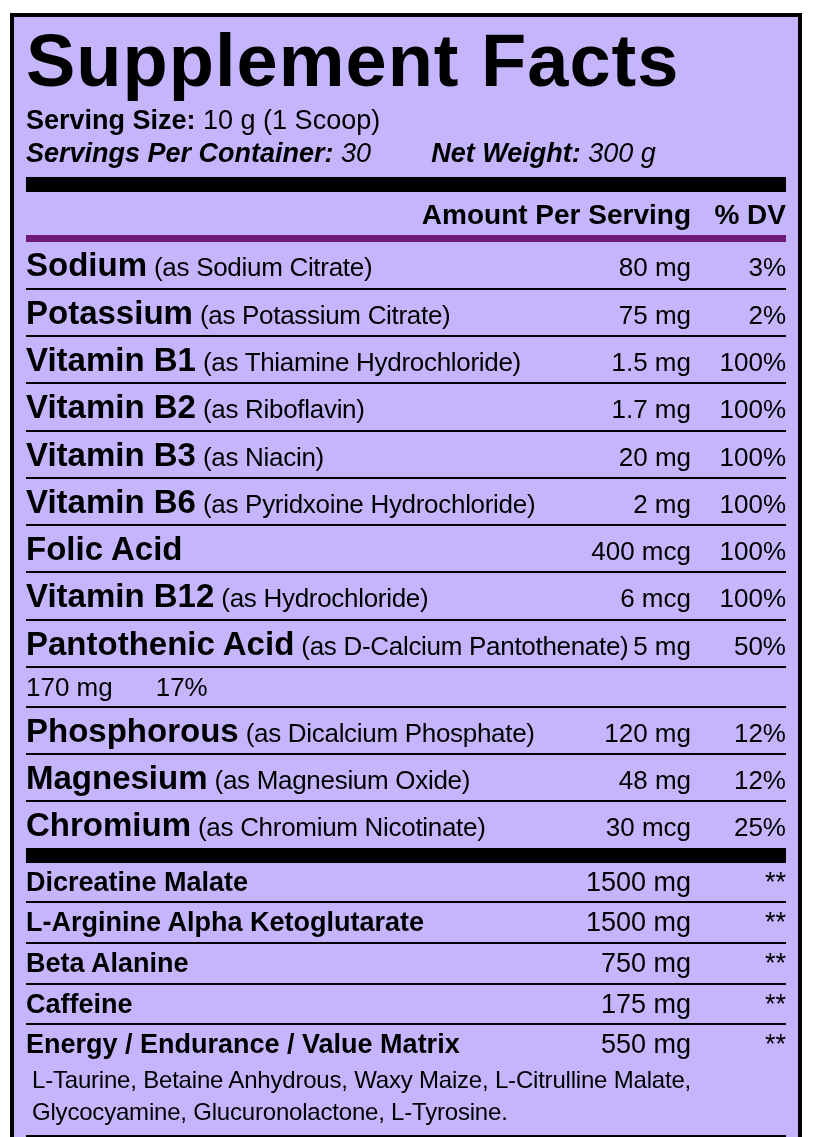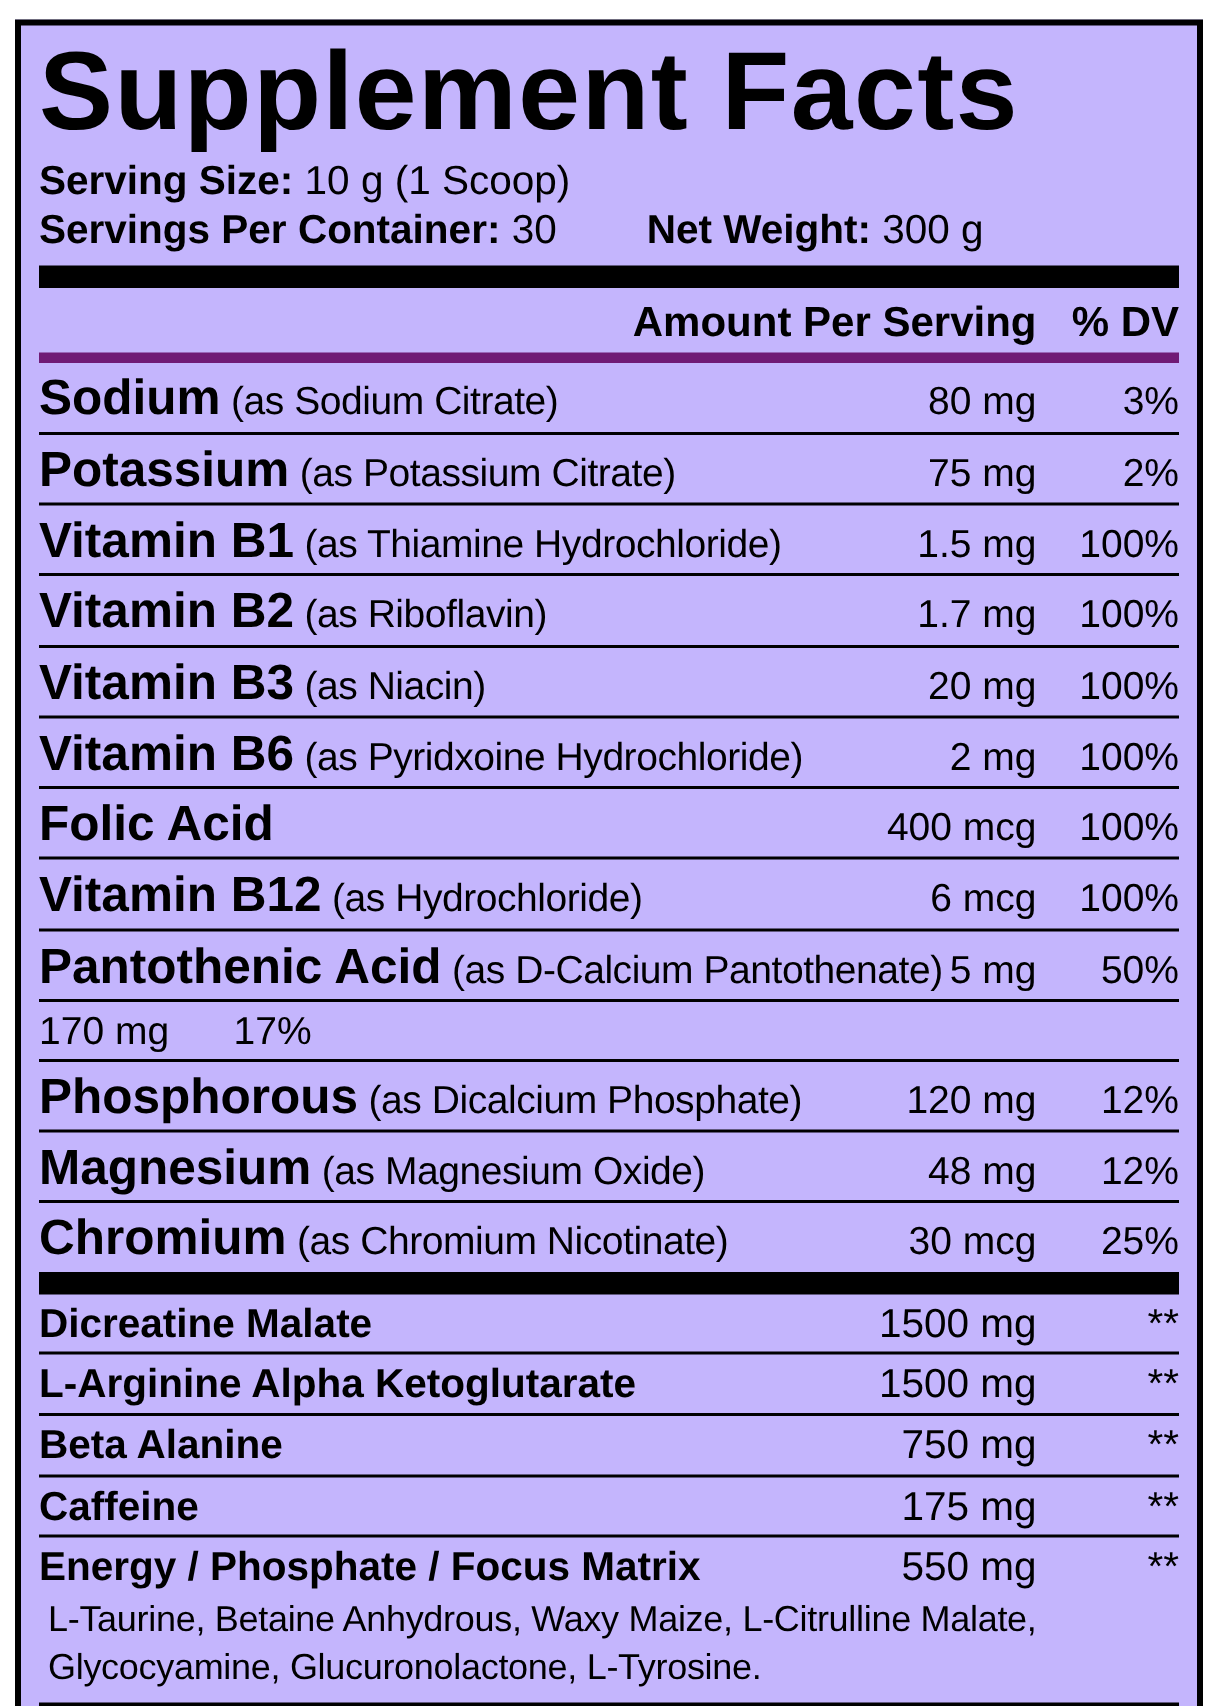--- a/index.html
+++ b/index.html
@@ -22,21 +22,21 @@
     font-size: 74px;
     font-weight: bold;
     letter-spacing: 1px;
     line-height: 1.02;
     white-space: nowrap;
     margin: 0 0 6px 0;
   }
 
   .serving-line { font-size: 27px; line-height: 1.22; }
   .serving-line b { font-weight: bold; text-align: right; }
-  .serving-line-2 { display: flex; }
+  .serving-line-2 { display: flex; font-style: italic; }
   .net-weight { margin-left: 60px; }
 
   .bar {
     height: 15px;
     background: #000;
     margin-top: 7px;
   }
 
   .thead {
     display: flex;
@@ -186,21 +186,21 @@
         <span class="amt">750 mg</span>
         <span class="dvc">**</span>
       </div>
     <div class="row">
         <span class="nm"><b>Caffeine</b></span>
         <span class="amt">175 mg</span>
         <span class="dvc">**</span>
       </div>
 
     <div class="row no-line">
-        <span class="nm"><b>Energy / Phosphate / Focus Matrix</b></span>
+        <span class="nm"><b>Energy / Endurance / Value Matrix</b></span>
         <span class="amt">550 mg</span>
         <span class="dvc">**</span>
       </div>
     <div class="sub-ingredients">
       <div>L-Taurine, Betaine Anhydrous, Waxy Maize, L-Citrulline Malate,</div>
       <div>Glycocyamine, Glucuronolactone, L-Tyrosine.</div>
     </div>
   </div>
 
   <div class="bar" style="margin-top:0;"></div>

